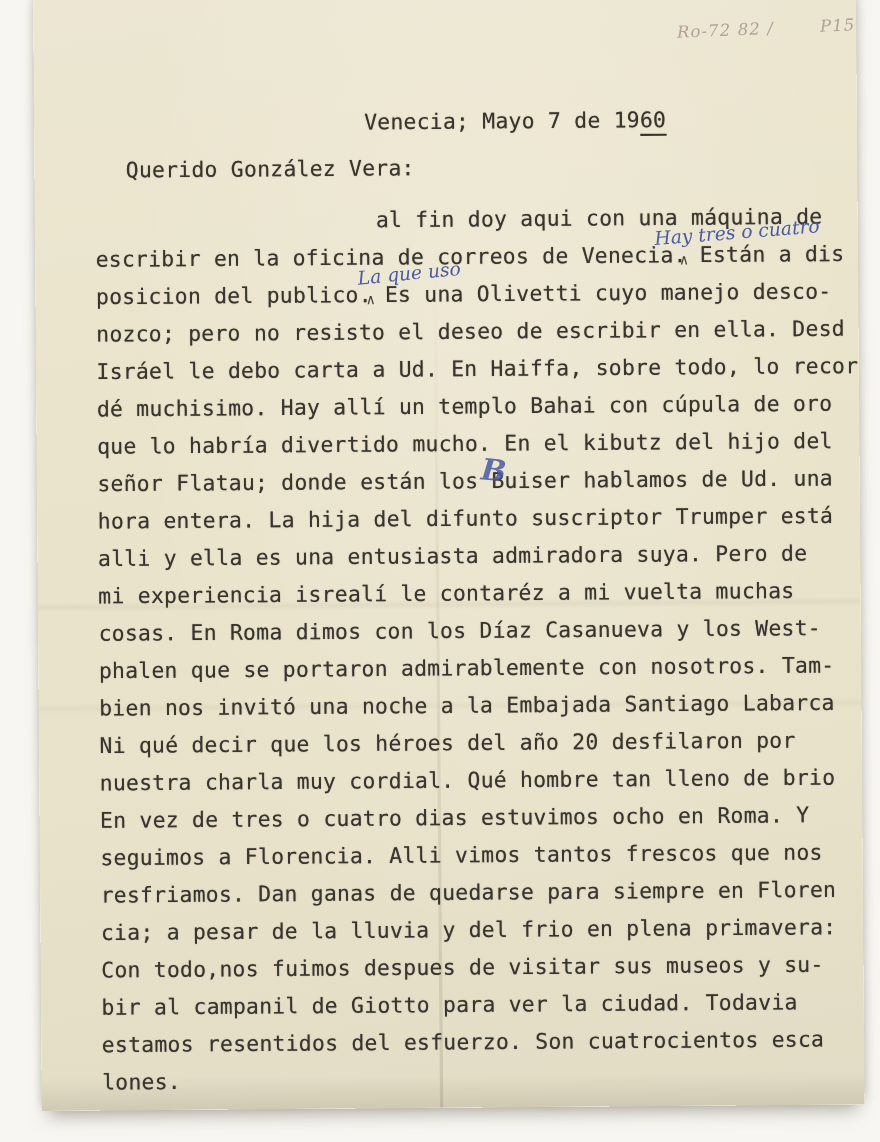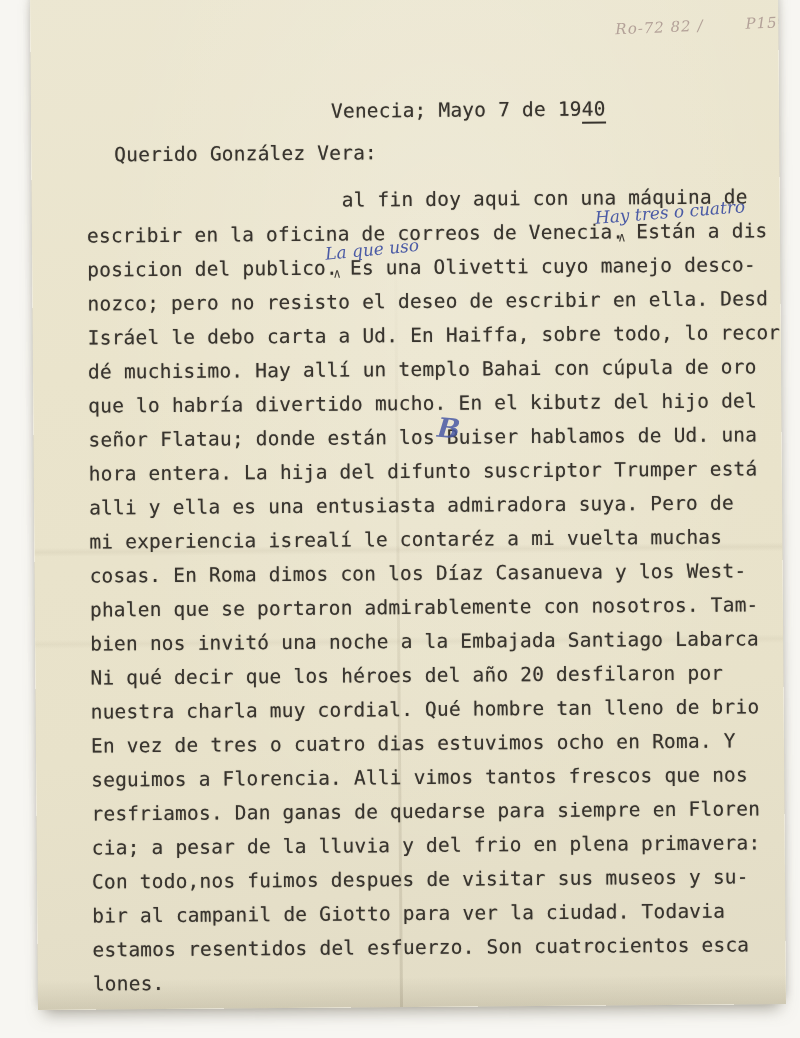--- a/index.html
+++ b/index.html
@@ -93,21 +93,21 @@
   <div class="crease crease-v"></div>
   <div class="crease crease-h1"></div>
   <div class="crease crease-h2"></div>
   <div class="crease crease-bottom"></div>
 
   <div class="pencil">
     <span>Ro-72 82 /</span><span class="gap"></span><span>P15ª</span>
   </div>
 
   <div class="typed dateline">
-    <span>Venecia; Mayo 7 de 19</span><span class="u">40</span>
+    <span>Venecia; Mayo 7 de 19</span><span class="u">60</span>
   </div>
 
   <div class="typed salutation">Querido González Vera:</div>
 
   <div id="letter-body" class="typed body-block">
       <div class="typed-line indent">al fin doy aqui con una máquina de</div>
       <div class="typed-line">escribir en la oficina de correos de Venecia. Están a dis</div>
       <div class="typed-line">posicion del publico. Es una Olivetti cuyo manejo desco-</div>
       <div class="typed-line">nozco; pero no resisto el deseo de escribir en ella. Desd</div>
       <div class="typed-line">Isráel le debo carta a Ud. En Haiffa, sobre todo, lo recor-</div>

